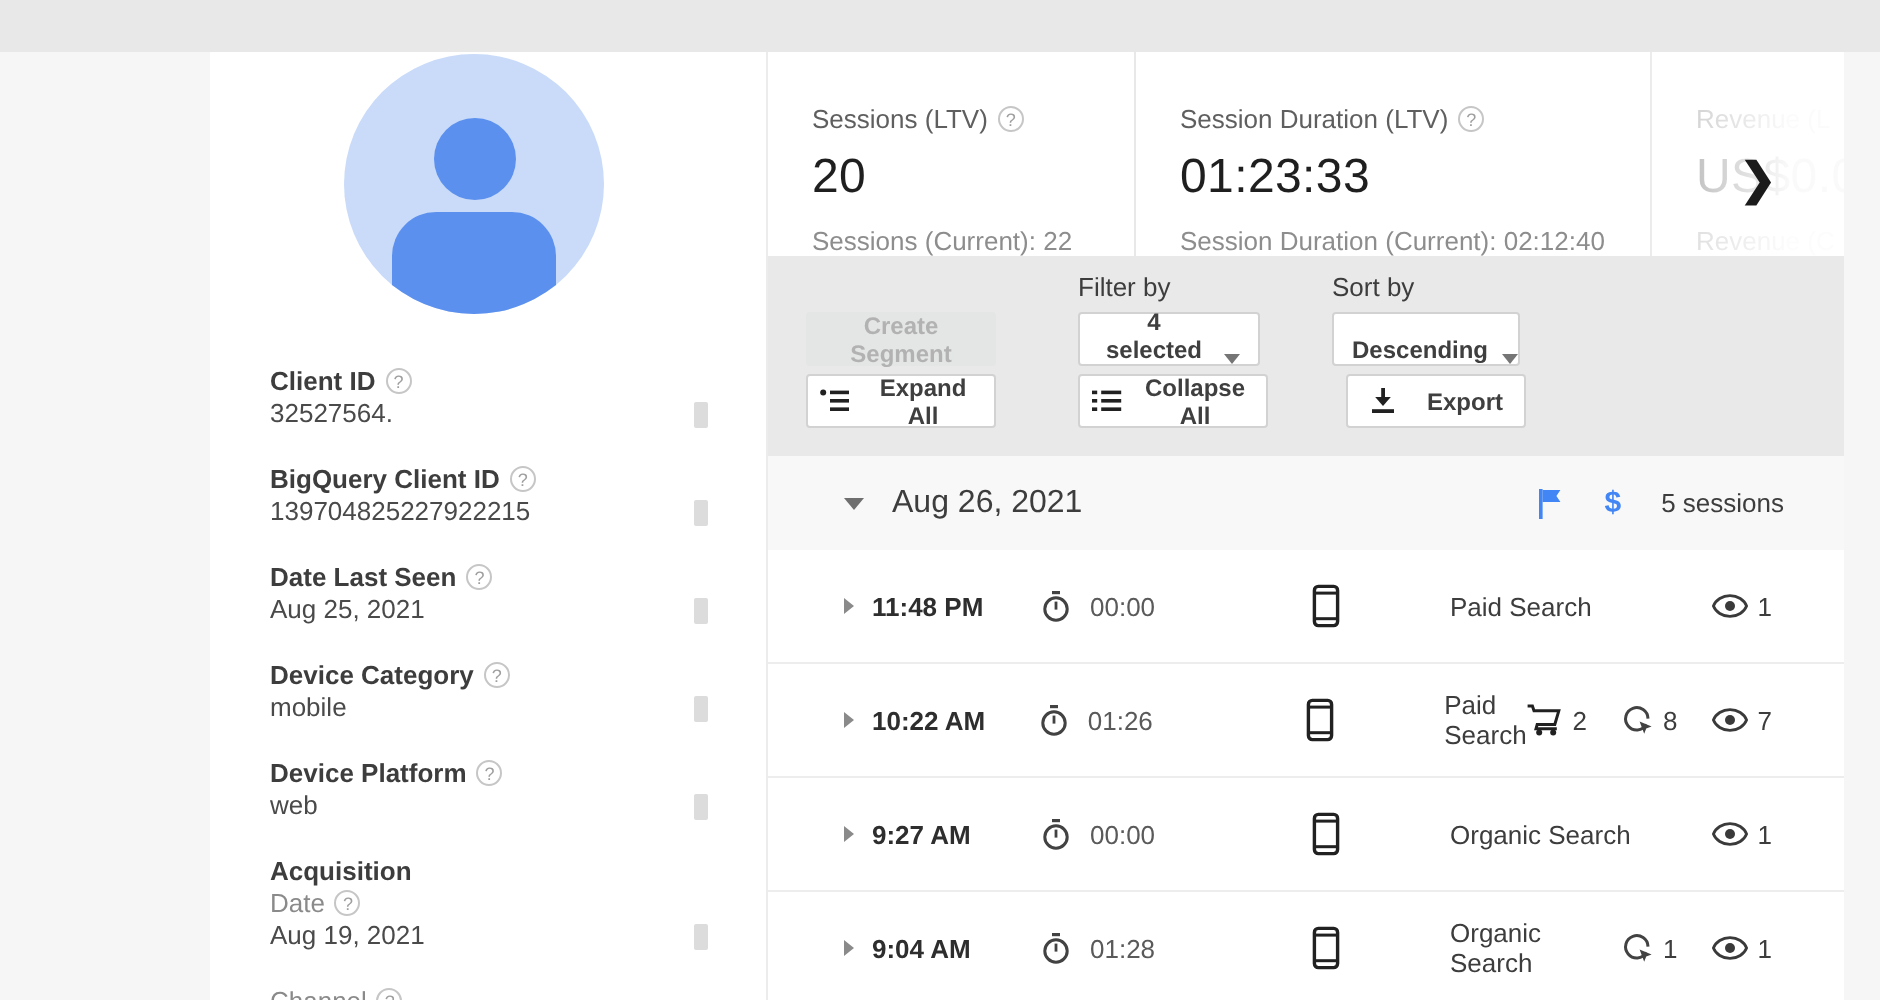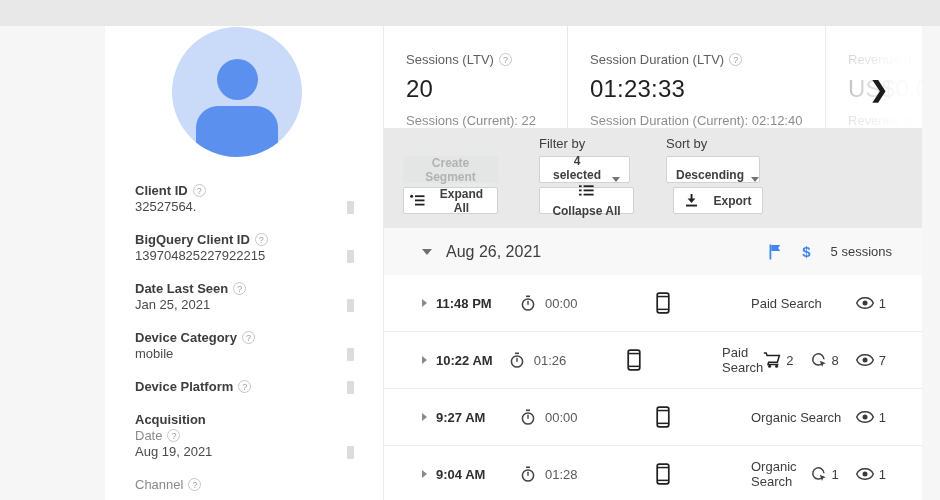--- a/index.html
+++ b/index.html
@@ -45,39 +45,39 @@
   .lbl-filter { left:155px; }
   .lbl-sort { left:282px; }
   .btn { position:absolute; height:27px; background:#fff; border:1px solid #d2d2d2; border-radius:2px; font-family:inherit; font-size:12px; font-weight:bold; color:#3f3f3f; display:flex; align-items:center; justify-content:center; gap:7px; cursor:pointer; padding:0 6px; }
   .btn.disabled { background:#e4e5e5; border:none; color:#b2b2b2; cursor:default; }
   .dd { justify-content:space-between; padding:0 9px;align-items:flex-end; }
   .caret { width:0; height:0; border-left:4px solid transparent; border-right:4px solid transparent; border-top:5px solid #757575; }
   .b-create { left:19px; top:28px; width:95px; }
   .b-filter { left:155px; top:28px; width:91px; }
   .b-sort { left:282px; top:28px; width:94px; }
   .b-expand { left:19px; top:59px; width:95px; }
-  .b-collapse { left:155px; top:59px; width:95px;flex-direction:column; }
+  .b-collapse { left:155px; top:59px; width:95px; }
   .b-export { left:289px; top:59px; width:90px; }
   .icon { display:inline-flex; align-items:center; justify-content:center; }
 
   
   .sessions { height:291px; background:#f8f8f8; }
   .group-header { height:47px; display:flex; align-items:center; padding:0 30px 0 38px; }
   .gh-caret { width:0; height:0; border-left:5px solid transparent; border-right:5px solid transparent; border-top:6px solid #6f6f6f; margin-right:14px; }
   .gh-date { font-size:16px; color:#3d3d3d; }
   .gh-right { margin-left:auto; display:flex; align-items:center; gap:20px; }
   .gh-count { font-size:13px; color:#3d3d3d; }
   .dollar { color:#4285f4; font-size:15px; font-weight:bold; }
 
   .srow { height:57px; background:#fff; border-bottom:1px solid #ededed; display:flex; align-items:center; padding:0 36px 0 38px; }
   .r-caret { width:0; height:0; border-top:4px solid transparent; border-bottom:4px solid transparent; border-left:5px solid #8a8a8a; margin-right:9px; }
   .r-time { width:72px; font-size:13px; font-weight:bold; color:#2e2e2e; }
   .r-dur { width:112px; display:flex; align-items:center; gap:9px; font-size:13px; color:#5a5a5a; margin-left:12px; }
   .r-phone { margin-left:24px; }
-  .r-channel { flex:1; margin-left:81px; font-size:13px; color:#3d3d3d; line-height:15px; max-width:95px; }
+  .r-channel { flex:1; margin-left:55px; font-size:13px; color:#3d3d3d; line-height:15px; max-width:95px; }
   .r-metrics { margin-left:auto; display:flex; align-items:center; gap:17px; }
   .r-metric { display:flex; align-items:center; gap:5px; font-size:13px; color:#3d3d3d; }
 </style>
 </head>
 <body>
 
 <div class="topstrip"></div>
 
 <div class="panel">
 
@@ -96,32 +96,33 @@
       </div>
 
       <div class="field">
         <div class="lbl"><span>BigQuery Client ID</span><span class="help">?</span></div>
         <div class="val">139704825227922215</div>
         <span class="copybar"></span>
       </div>
 
       <div class="field">
         <div class="lbl"><span>Date Last Seen</span><span class="help">?</span></div>
-        <div class="val">Jan 25, 2021</div>
+        <div class="val">Aug 25, 2021</div>
         <span class="copybar"></span>
       </div>
 
       <div class="field">
         <div class="lbl"><span>Device Category</span><span class="help">?</span></div>
         <div class="val">mobile</div>
         <span class="copybar"></span>
       </div>
 
       <div class="field">
         <div class="lbl"><span>Device Platform</span><span class="help">?</span></div>
+        <div class="val">web</div>
         <span class="copybar"></span>
       </div>
 
       <div class="field">
         <div class="lbl"><span>Acquisition</span></div>
         <div class="sublbl"><span>Date</span><span class="help">?</span></div>
         <div class="val">Aug 19, 2021</div>
         <span class="copybar"></span>
       </div>
 

